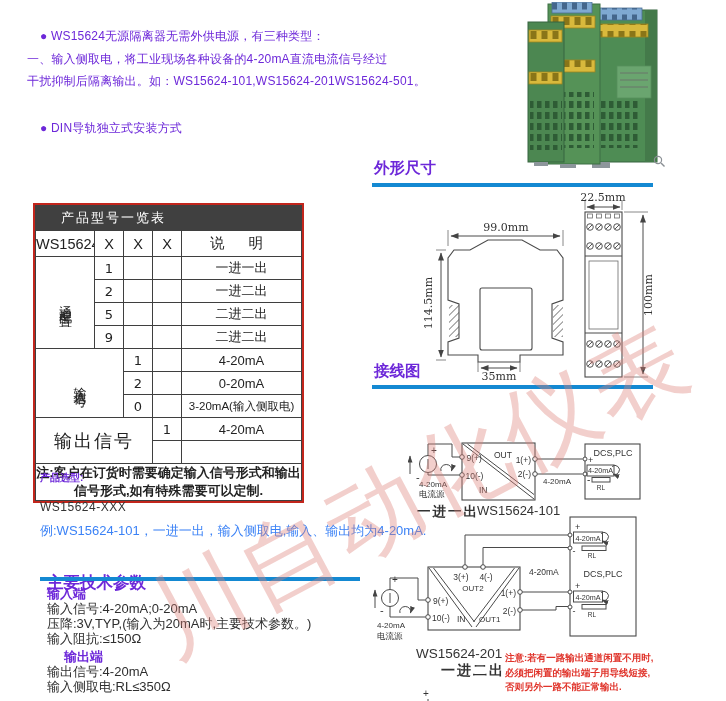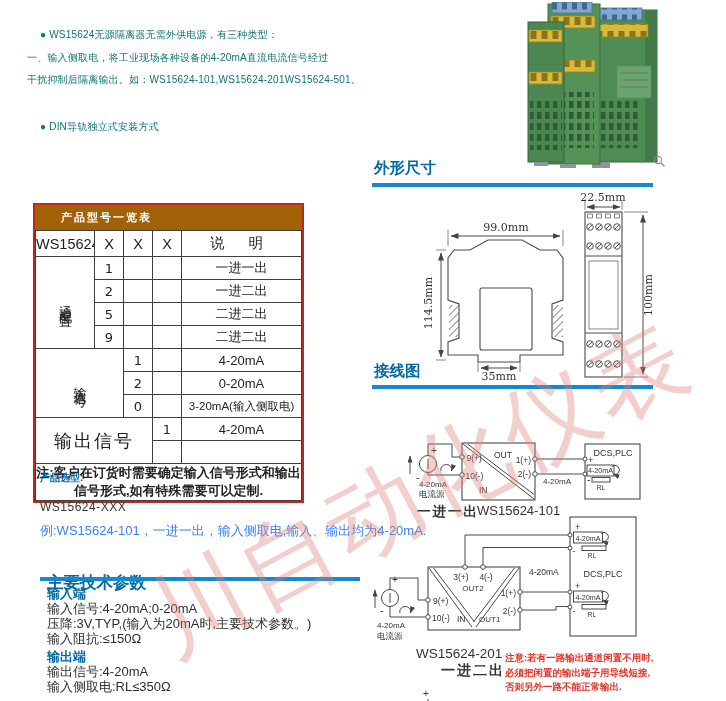--- a/index.html
+++ b/index.html
@@ -1,24 +1,24 @@
 <!DOCTYPE html>
 <html><head>
 <meta charset="utf-8">
 <style>
   html,body{margin:0;padding:0}
   body{position:relative;width:726px;height:701px;background:#fff;overflow:hidden;
        font-family:"Liberation Sans","DejaVu Sans",sans-serif;color:#333}
   .abs{position:absolute}
-  .intro-line{font-size:10px;color:#0f766e;letter-spacing:.2px;white-space:nowrap}
-  .red-head{color:#0369a1;font-weight:bold;white-space:nowrap}
+  .intro-line{font-size:12px;color:#6d28d9;letter-spacing:.2px;white-space:nowrap}
+  .red-head{color:#6d28d9;font-weight:bold;white-space:nowrap}
   .blue-bar{background:#1489d2;height:4px}
   
   #model-table{left:33px;top:203px;width:267px;border:2px solid #c2251c;background:#fff}
-  .mt-title{background:#a16207;color:#fff;font-size:11px;font-weight:bold;height:25px;line-height:25px;
+  .mt-title{background:#404040;color:#fff;font-size:13px;font-weight:normal;height:25px;line-height:25px;
             padding-left:26px;letter-spacing:2px}
   #model-table table{border-collapse:collapse;width:100%;table-layout:fixed}
   #model-table td{border:1px solid #3f3f3f;padding:0;text-align:center;font-size:13px;color:#222;
                   height:22px;overflow:hidden;vertical-align:middle}
   #model-table tr.hdr td{height:25px;font-size:14.5px}
   td.desc{text-align:left;padding-left:6px;font-size:13px}
   td.code{font-size:14px;font-family:"DejaVu Sans",sans-serif}
   .vlabel{writing-mode:vertical-rl;letter-spacing:3px;font-size:13px;display:inline-block}
   .hlabel{letter-spacing:2px;font-size:18px}
   td.note-cell{font-size:9px;height:20px;letter-spacing:0;font-weight:bold;color:#111}
@@ -126,21 +126,21 @@
 <div class="abs red-head" style="left:40px;top:471px;font-size:10px">产品选型:</div>
 <div class="abs mono" style="left:40px;top:500px">WS15624-XXX</div>
 <div class="abs sel-line" style="left:40px;top:522px">例:WS15624-101，一进一出，输入侧取电,输入、输出均为4-20mA.</div>
 
 <div class="abs red-head" style="left:47px;top:572px;font-size:16.5px">主要技术参数</div>
 <div class="abs blue-bar" style="left:40px;top:577px;width:320px"></div>
 <div class="abs red-head" style="left:47px;top:585px;font-size:13px">输入端</div>
 <div class="abs tech-line" style="left:47px;top:600px">输入信号:4-20mA;0-20mA</div>
 <div class="abs tech-line" style="left:47px;top:615px">压降:3V,TYP,(输入为20mA时,主要技术参数。)</div>
 <div class="abs tech-line" style="left:47px;top:630px">输入阻抗:≤150Ω</div>
-<div class="abs red-head" style="left:47px;top:648px;font-size:13px">输出端</div>
+<div class="abs red-head" style="left:64px;top:648px;font-size:13px">输出端</div>
 <div class="abs tech-line" style="left:47px;top:663px">输出信号:4-20mA</div>
 <div class="abs tech-line" style="left:47px;top:678px">输入侧取电:RL≤350Ω</div>
 
 <svg class="abs" style="left:497px;top:2px" width="215" height="166" viewBox="497 2 215 166">
   <defs>
     <pattern id="vents" width="8" height="11" patternUnits="userSpaceOnUse">
       <rect x="1" y="2" width="4.5" height="7" fill="#2e5c35"></rect>
     </pattern>
     <pattern id="yslots" width="11" height="14" patternUnits="userSpaceOnUse">
       <rect width="11" height="14" fill="#d9b93c"></rect>

